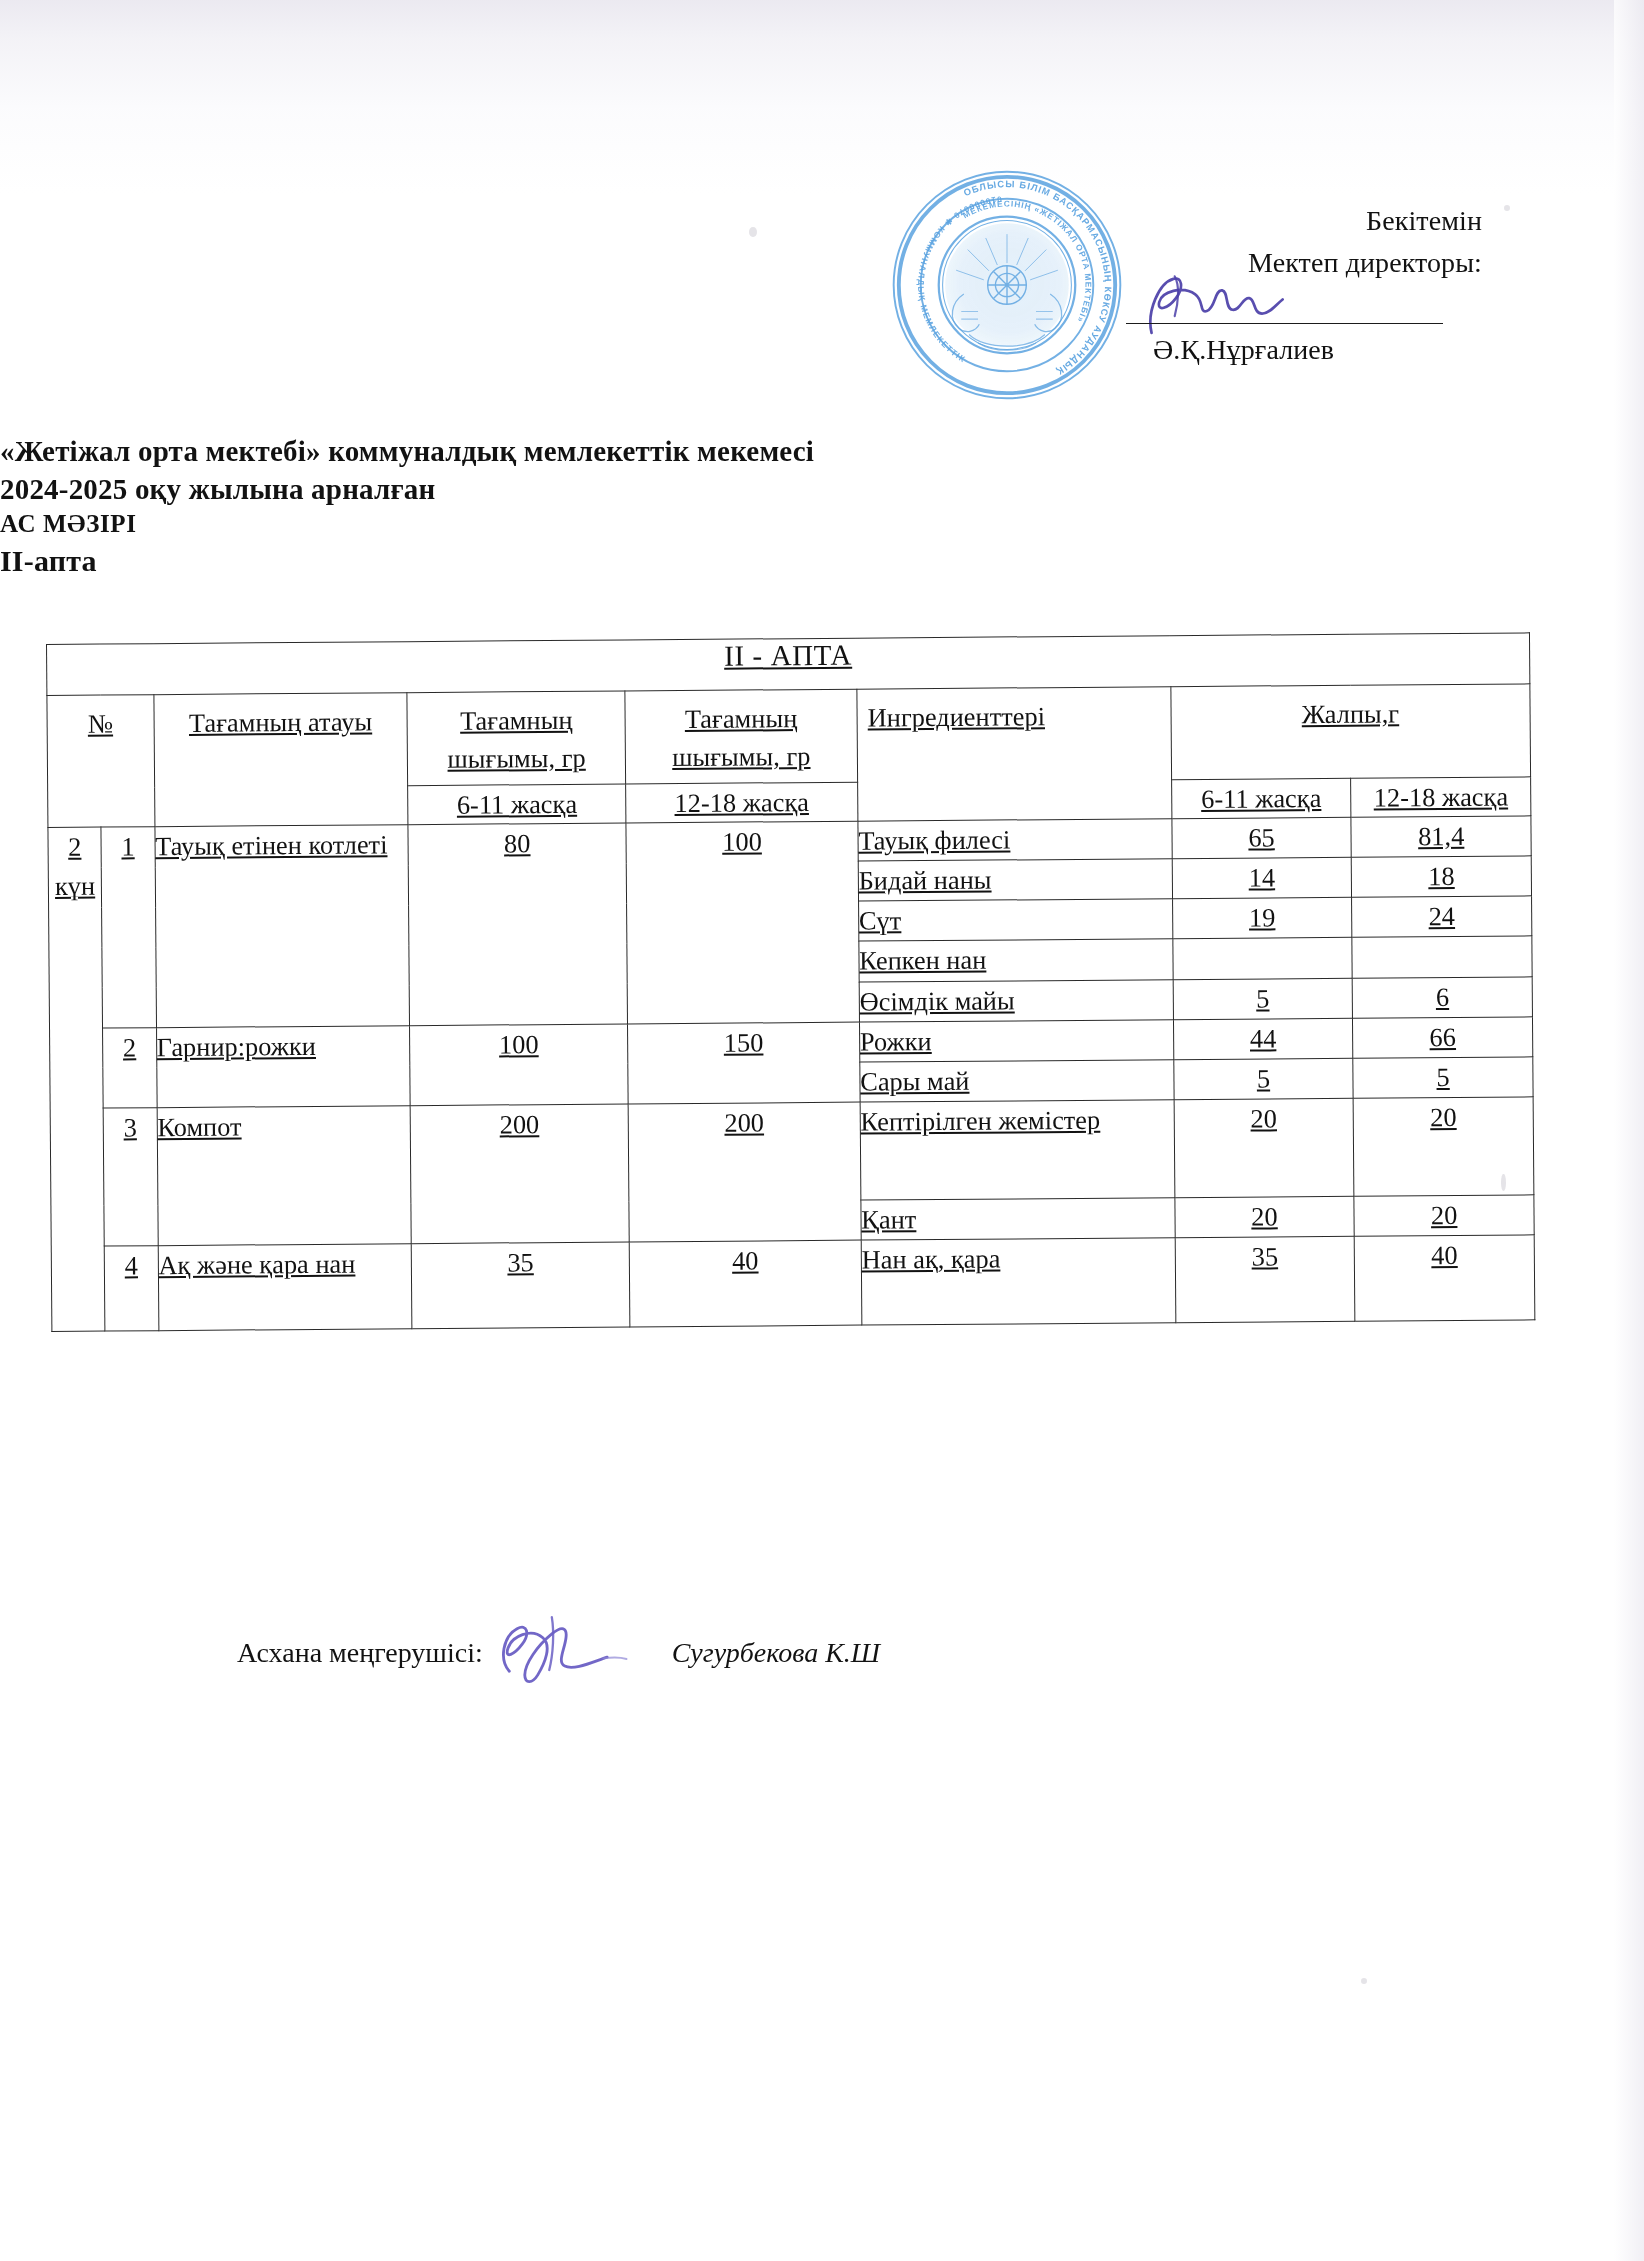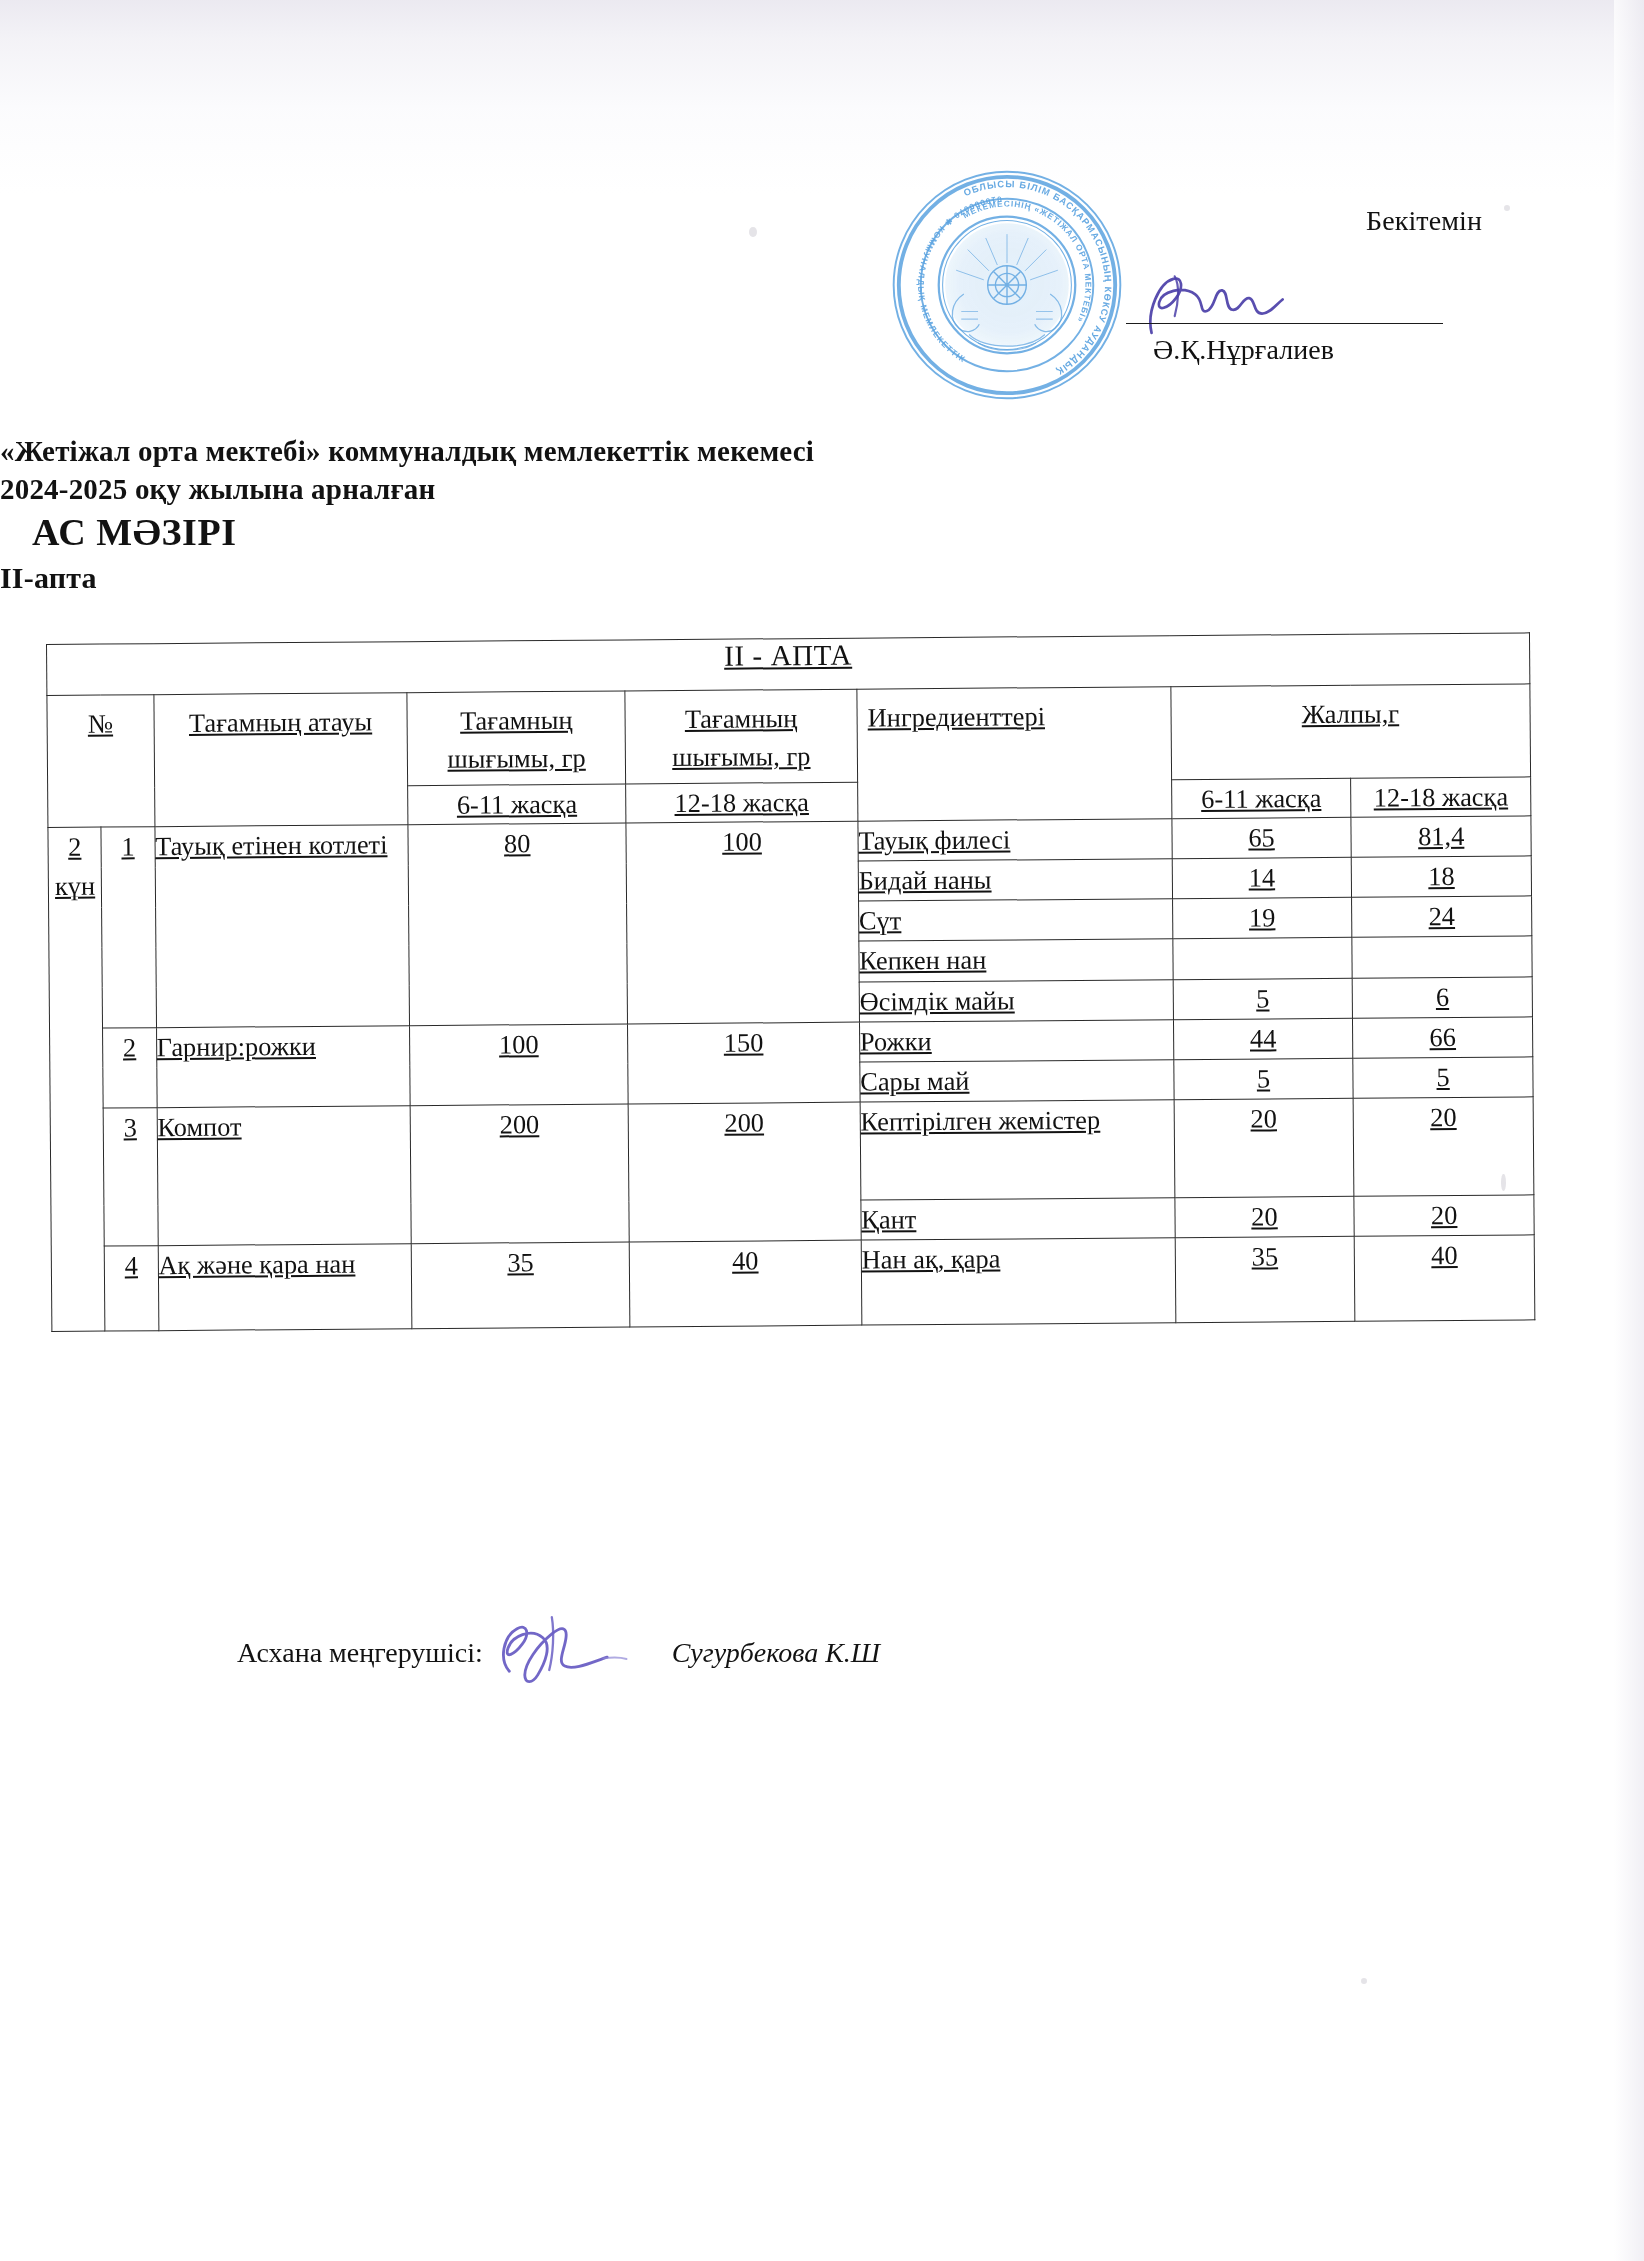--- a/index.html
+++ b/index.html
@@ -101,21 +101,21 @@
     top:433px;
     width:1644px;
     text-align:left;
     font-weight:bold;
     font-size:29px;
     line-height:1.30;
     letter-spacing:0.2px;
   }
   .doc-title .t-school{ font-size:29px; }
   .doc-title .t-year{ font-size:29px; }
-  .doc-title .t-menu{ font-size:38px; letter-spacing:0.6px;padding-left:32px; }
+  .doc-title .t-menu{ font-size:25px; letter-spacing:0.6px; }
   .doc-title .t-week{ font-size:30px; }
   .doc-title .t-date{ font-size:29px; }
 
   
   .menu-table-wrap{
     position:absolute;
     left:46px;
     top:644px;
     width:1484px;
     text-decoration:underline;
@@ -242,20 +242,21 @@
 <div class="page-sheet"></div>
 <div class="scan-shade-top"></div>
 <div class="scan-shade-right"></div>
 <div class="scan-speck" style="left:749px;top:227px;width:7.7px;height:10.3px;"></div>
 <div class="scan-speck" style="left:1504px;top:205px;width:5.8px;height:5.8px;"></div>
 <div class="scan-speck" style="left:1501px;top:1174px;width:4.5px;height:17px;"></div>
 <div class="scan-speck" style="left:1361px;top:1978px;width:5.8px;height:5.8px;"></div>
 
 <div class="approval">
   <div class="line">Бекітемін</div>
+  <div class="line director-line">Мектеп директоры:</div>
 </div>
 
 <div class="signature-director">
   <svg width="167" height="71" viewBox="0 0 260 110" fill="none" xmlns="http://www.w3.org/2000/svg">
     <path d="M18 96 C10 62, 30 18, 52 12 C66 8, 68 26, 56 42 C44 58, 26 64, 30 48 C34 32, 66 22, 86 36 C100 46, 92 66, 104 62 C118 57, 116 28, 128 30 C138 32, 132 58, 144 60 C156 62, 160 40, 170 42 C180 44, 176 66, 190 66 C202 66, 212 52, 222 44" stroke="#4b3fa8" stroke-width="4.2" stroke-linecap="round" stroke-linejoin="round" fill="none" opacity="0.92"></path>
     <path d="M54 8 C62 22, 60 48, 54 70" stroke="#4b3fa8" stroke-width="3.4" stroke-linecap="round" fill="none" opacity="0.85"></path>
   </svg>
 </div>
 
 <div class="sig-rule"></div>

